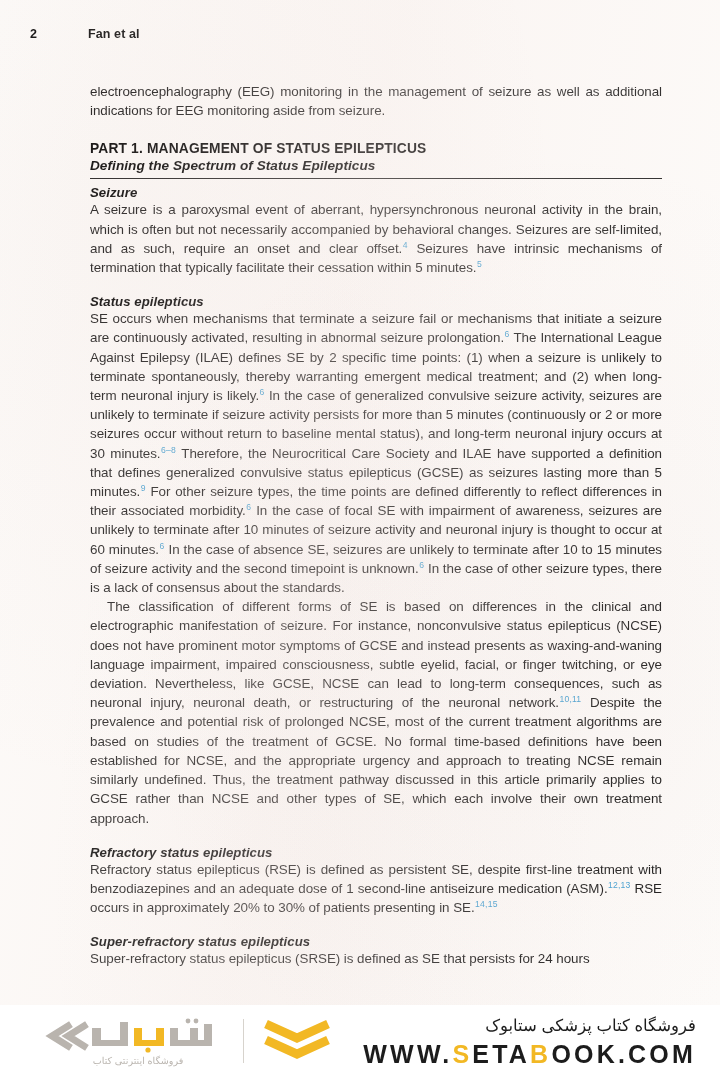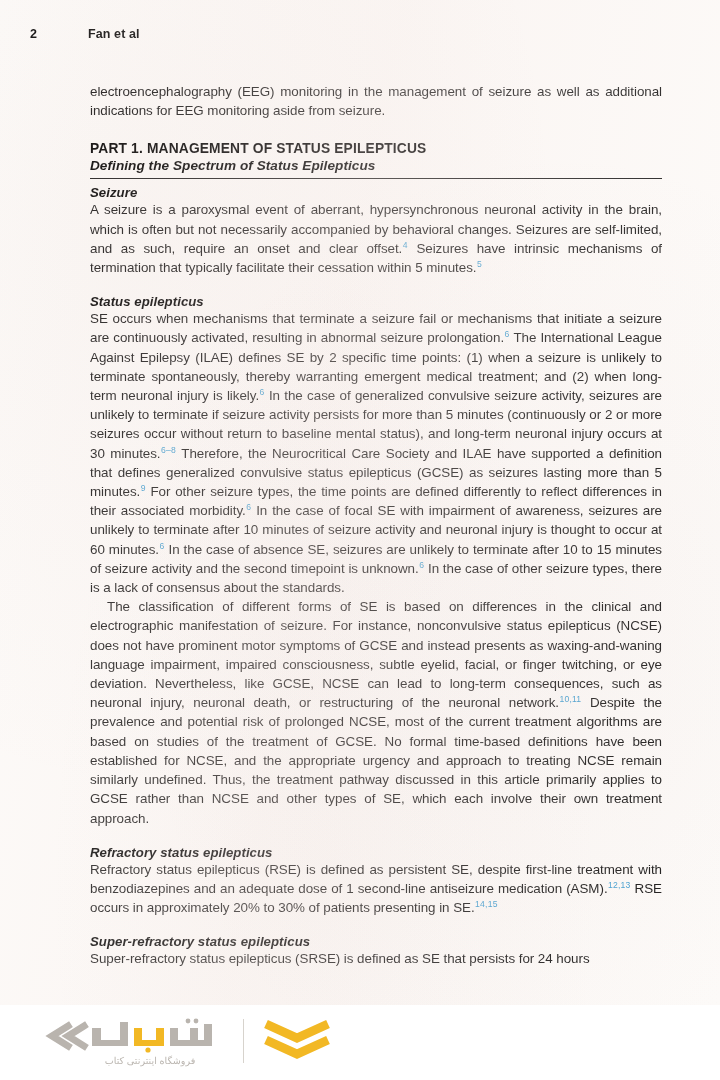--- a/index.html
+++ b/index.html
@@ -142,21 +142,21 @@
     height: 62px;
   }
   .brandmark .wordmark {
     position: absolute;
     left: 0; top: 2px;
     width: 200px;
     height: 40px;
   }
   .brandmark .tagline {
     position: absolute;
-    left: 12px; top: 43px;
+    left: 0; top: 43px;
     width: 200px;
     text-align: center;
     font-size: 9.6px;
     color: #b9b4ae;
     direction: rtl;
     letter-spacing: 0.4px;
   }
 
   .divider-v {
     position: absolute;
@@ -276,13 +276,17 @@
 
   <div class="chevstack">
     <svg viewBox="0 0 78 48" width="78" height="48" aria-hidden="true">
       <g fill="none" stroke="#f2b824" stroke-width="9" stroke-linecap="butt">
         <path d="M8 6 L39 20 L70 6"></path>
         <path d="M8 22 L39 36 L70 22"></path>
       </g>
     </svg>
   </div>
 
+  <div class="sitetext">
+    <div class="fa">فروشگاه کتاب پزشکی ستابوک</div>
+    <div class="url" id="site-url"><span>WWW.</span><span class="hl">S</span><span>ETA</span><span class="hl">B</span><span>OOK.COM</span></div>
+  </div>
 </div>
 
 </body></html>

